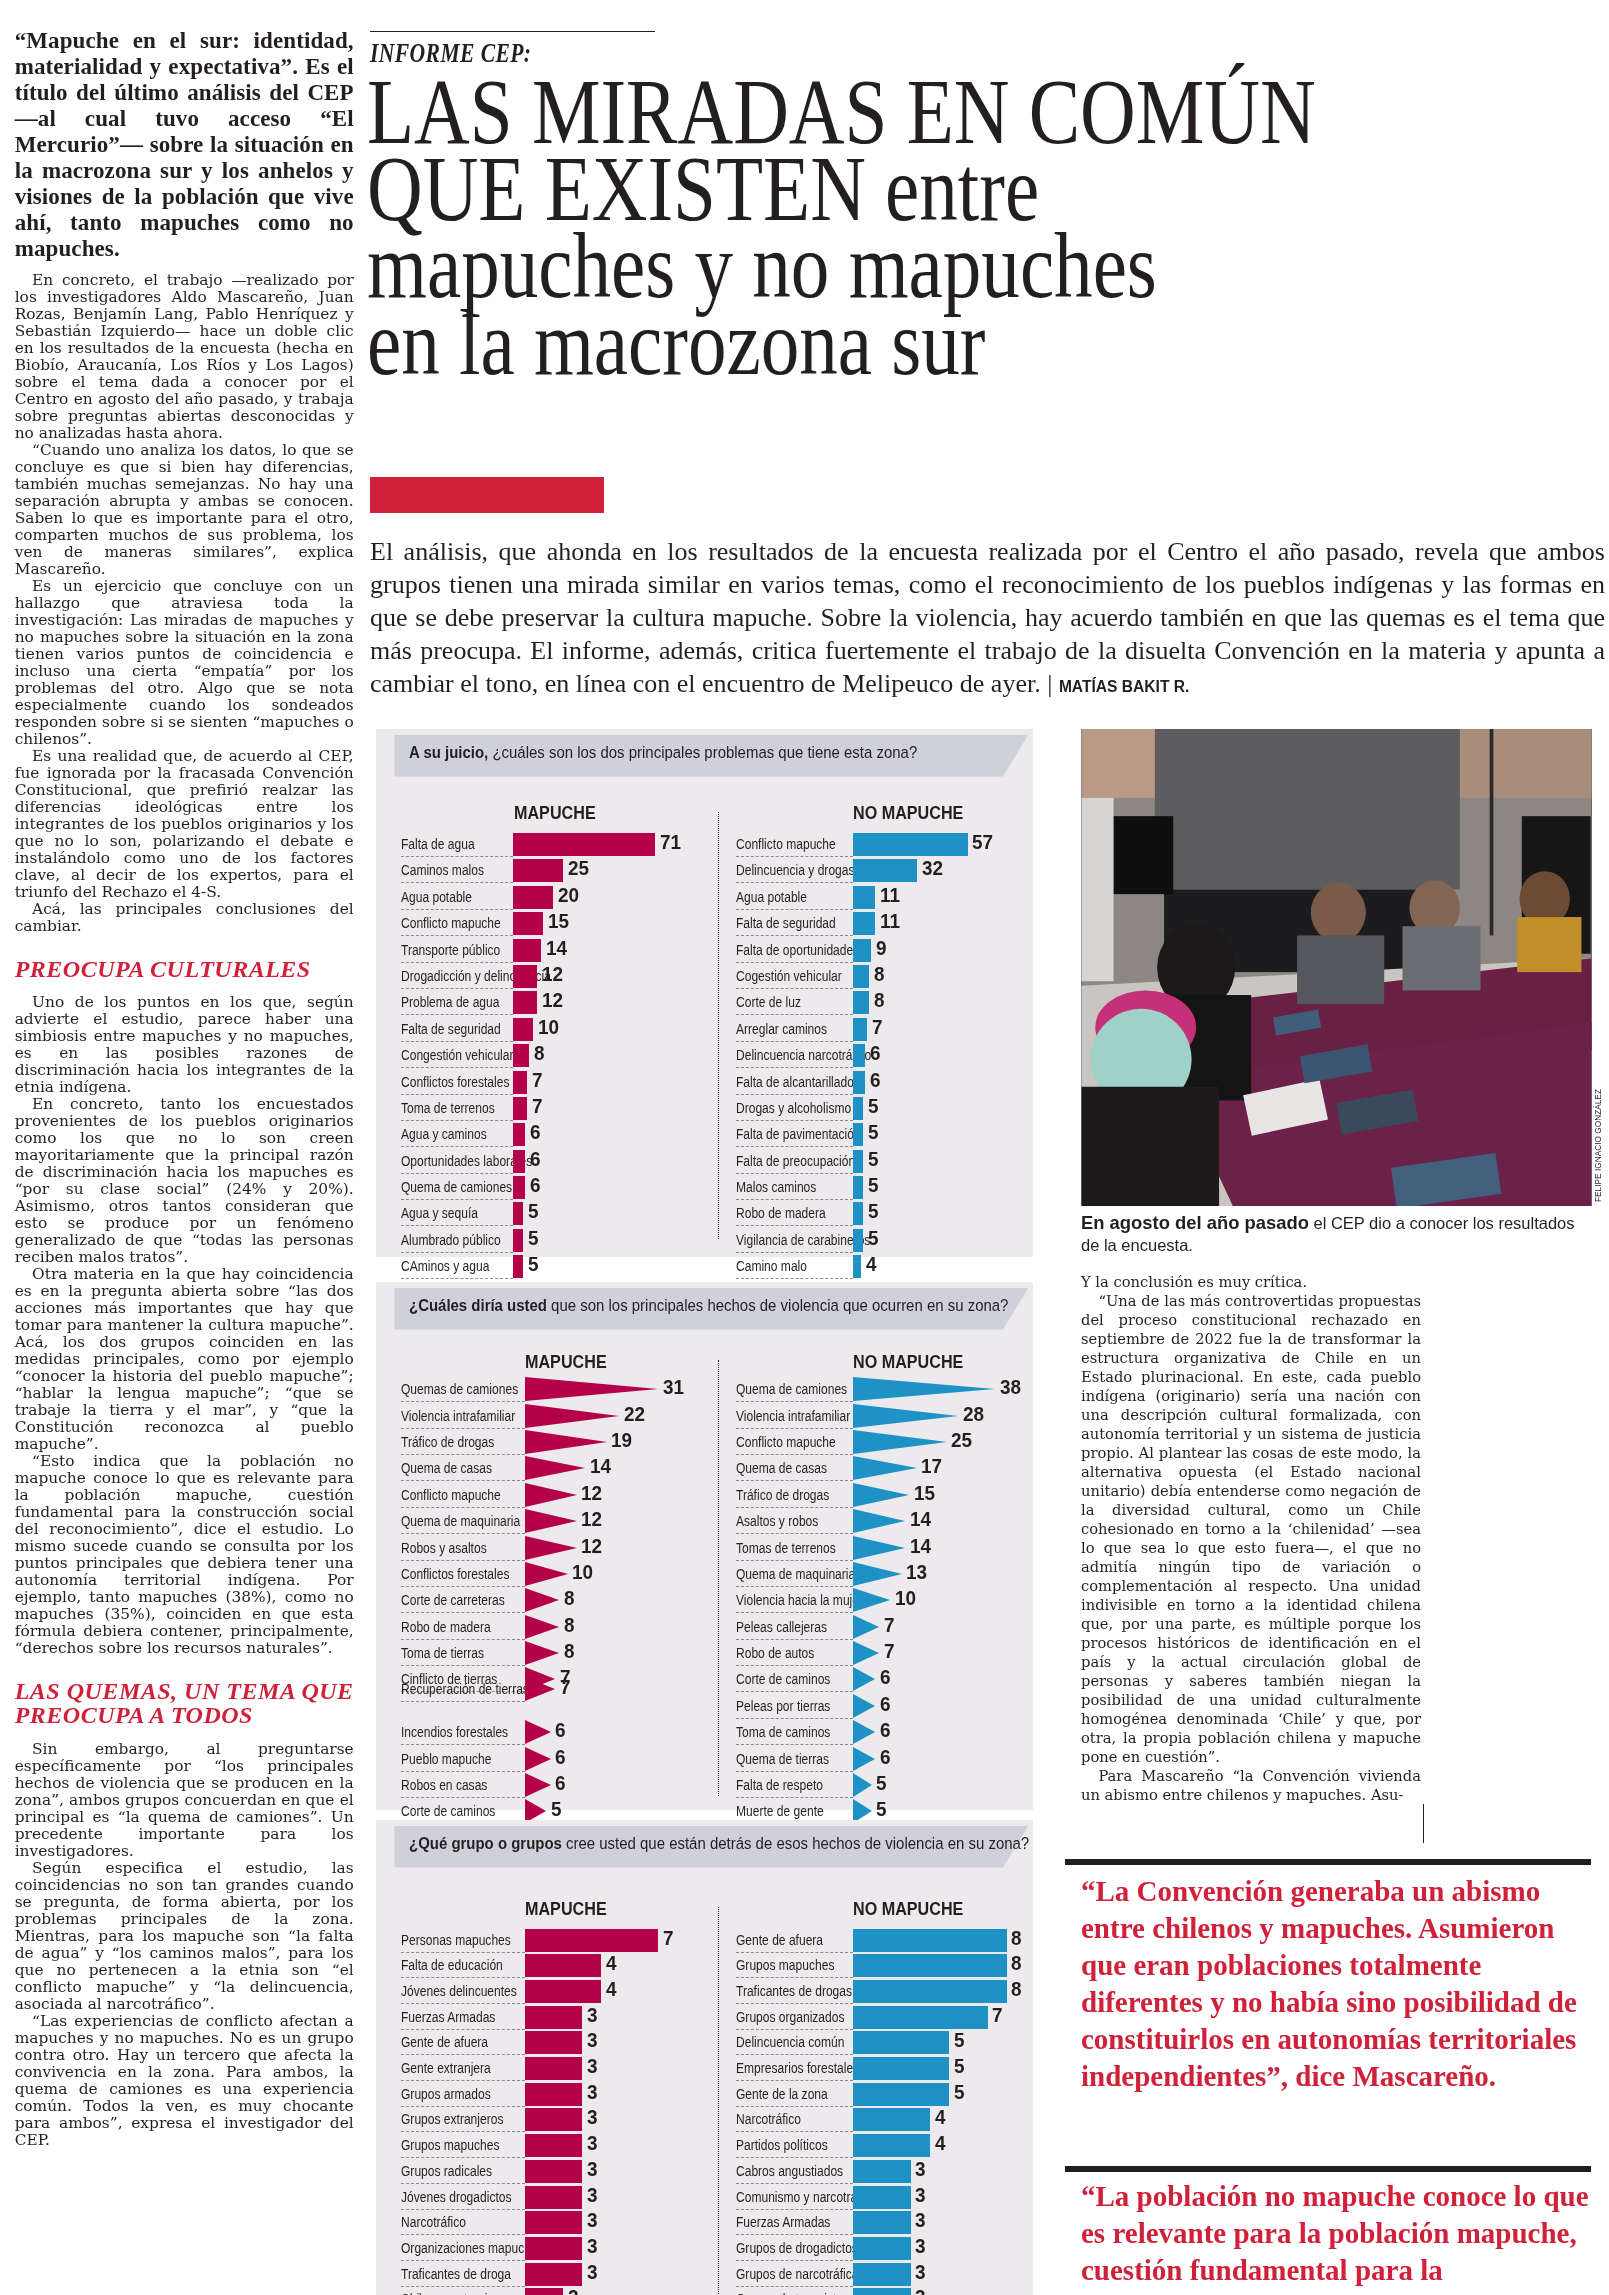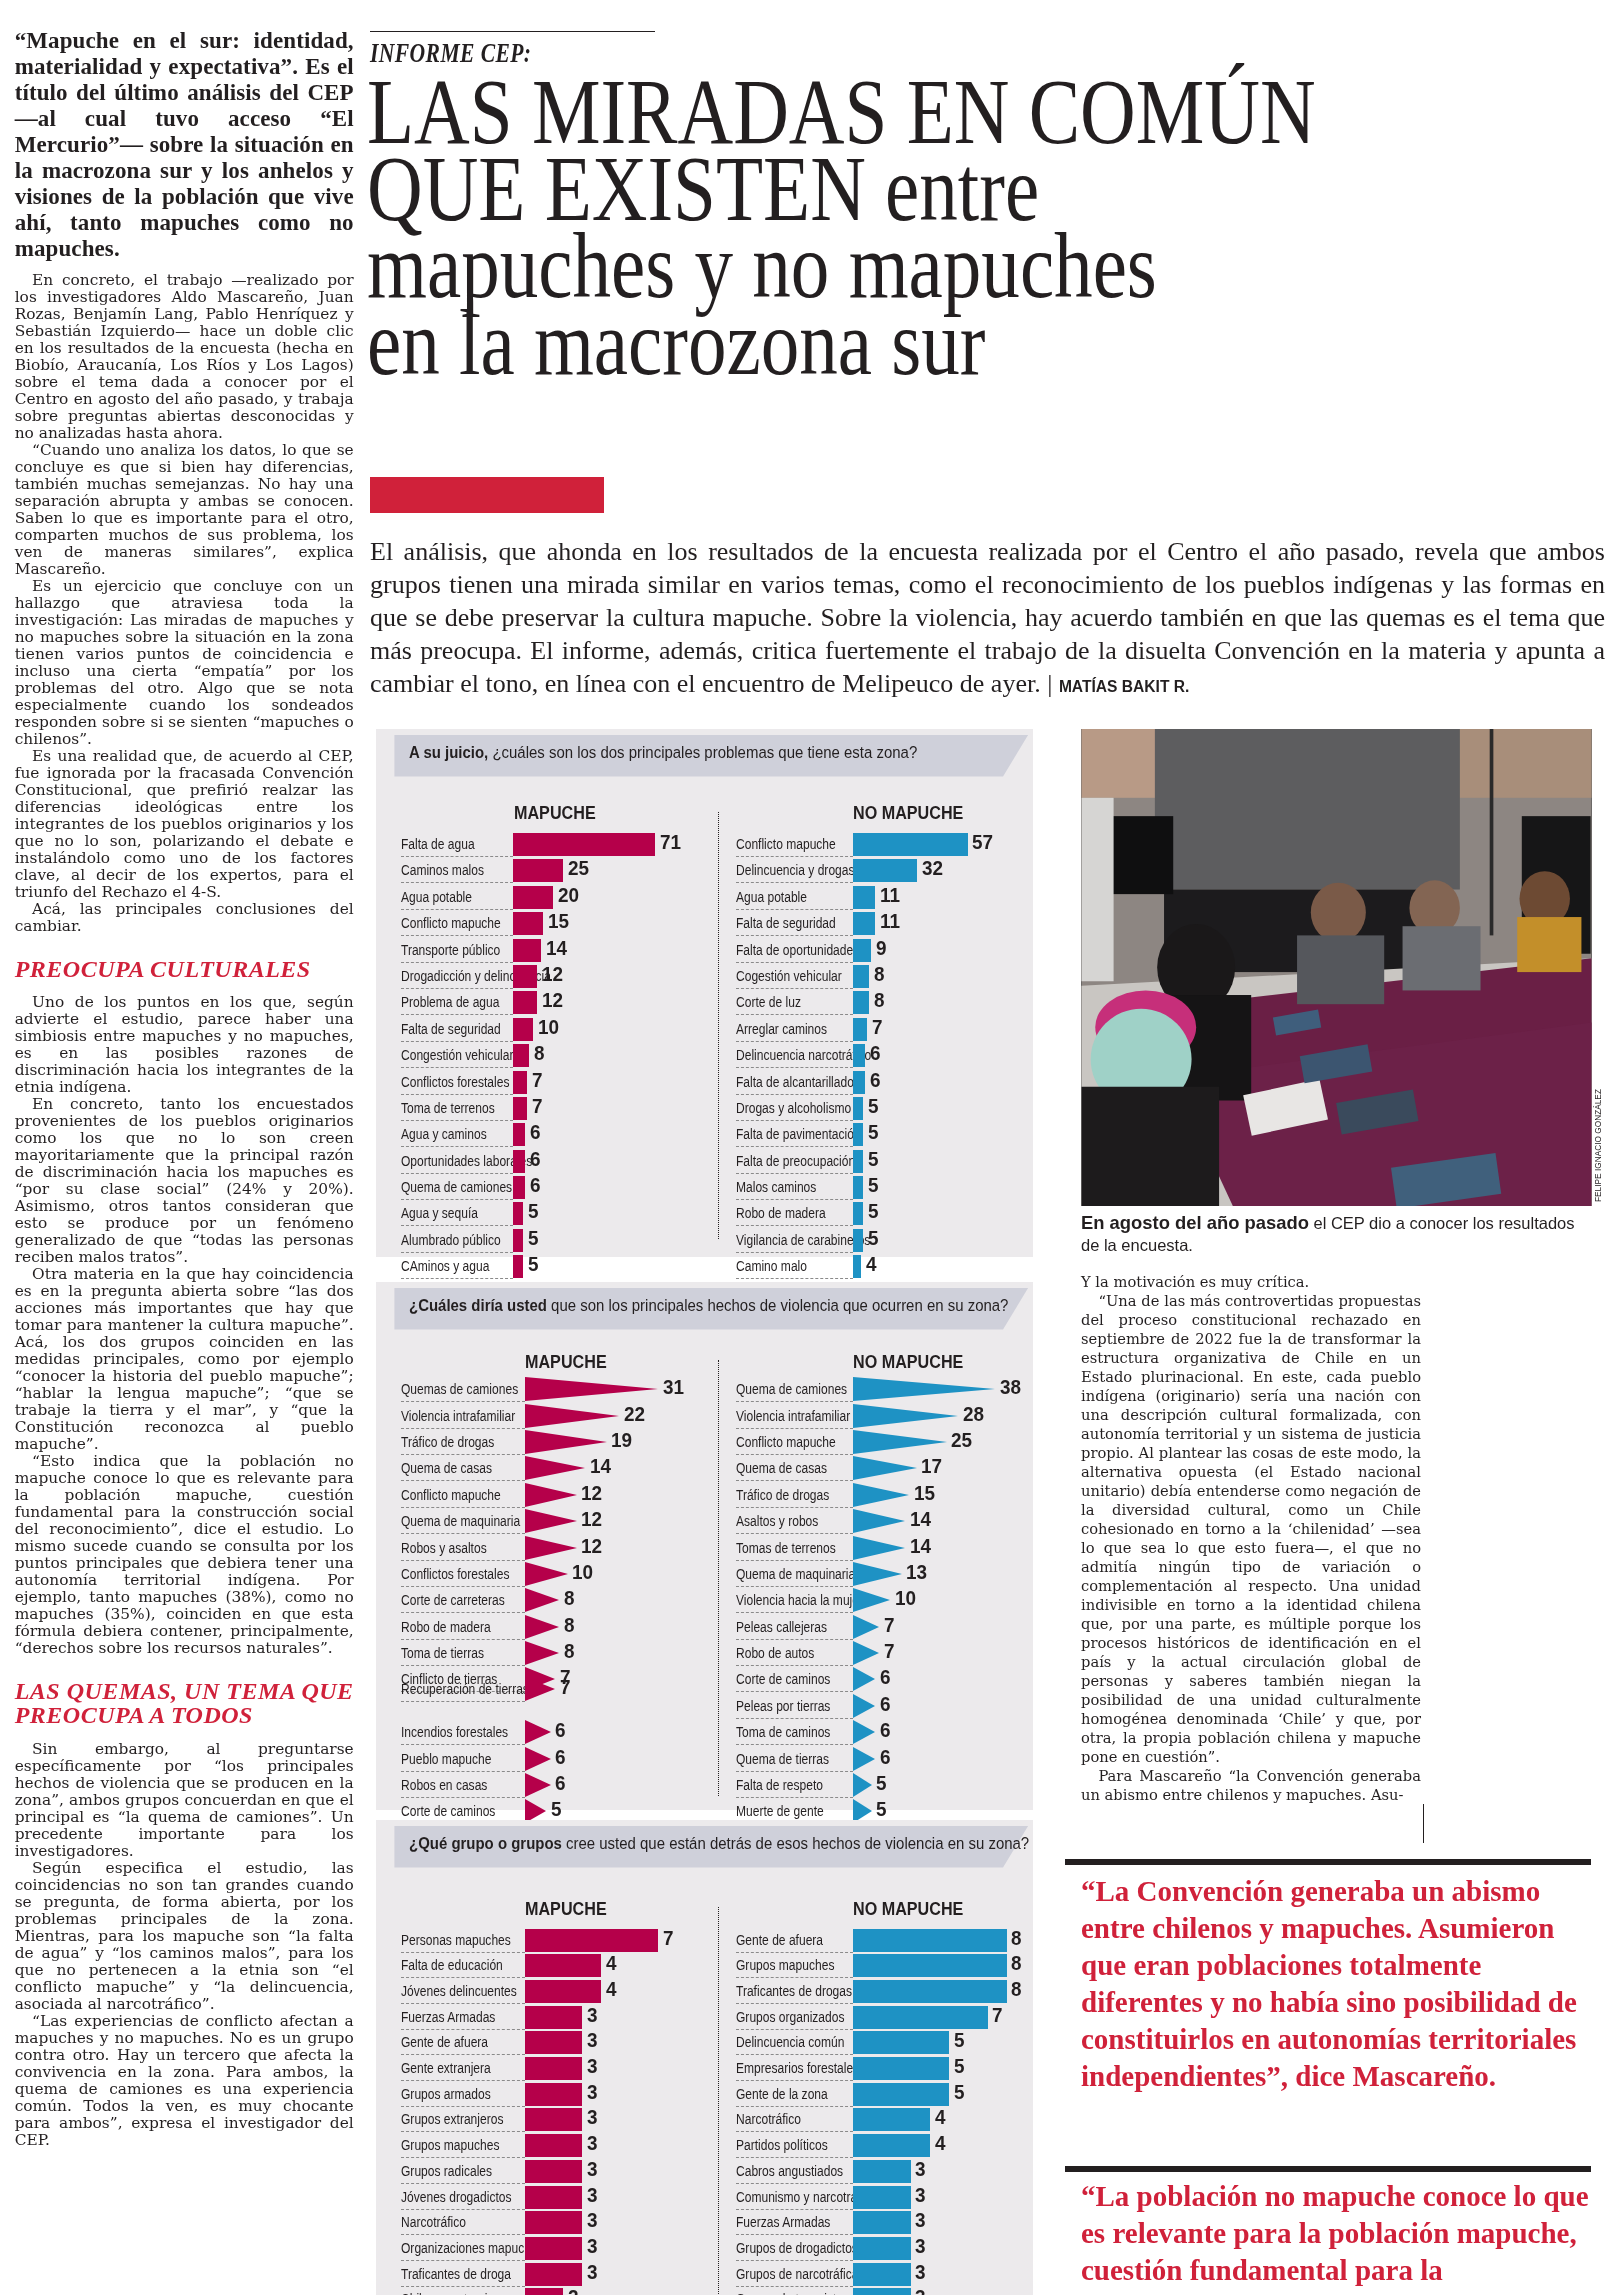--- a/index.html
+++ b/index.html
@@ -825,22 +825,22 @@
     <rect x="560" y="800" width="170" height="70" fill="#3a4a5c" transform="rotate(-10 645 835)"></rect>
     <rect x="420" y="620" width="100" height="40" fill="#3f5e7c" transform="rotate(-10 470 640)"></rect>
   </svg>
 </div>
 <div id="photo-credit" class="abs">FELIPE IGNACIO GONZÁLEZ</div>
 <div id="caption" class="abs">
   <b>En agosto del año pasado</b><span> el CEP dio a conocer los resultados de la encuesta.</span>
 </div>
 
 <div id="rightcol" class="abs">
-  <p class="rc-p noindent">Y la motivación es muy crítica.</p>
+  <p class="rc-p noindent">Y la conclusión es muy crítica.</p>
   <p class="rc-p">“Una de las más controvertidas propuestas del proceso constitucional rechazado en septiembre de 2022 fue la de transformar la estructura organizativa de Chile en un Estado plurinacional. En este, cada pueblo indígena (originario) sería una nación con una descripción cultural formalizada, con autonomía territorial y un sistema de justicia propio. Al plantear las cosas de este modo, la alternativa opuesta (el Estado nacional unitario) debía entenderse como negación de la diversidad cultural, como un Chile cohesionado en torno a la ‘chilenidad’ —sea lo que sea lo que esto fuera—, el que no admitía ningún tipo de variación o complementación al respecto. Una unidad indivisible en torno a la identidad chilena que, por una parte, es múltiple porque los procesos históricos de identificación en el país y la actual circulación global de personas y saberes también niegan la posibilidad de una unidad culturalmente homogénea denominada ‘Chile’ y que, por otra, la propia población chilena y mapuche pone en cuestión”.</p>
-  <p class="rc-p">Para Mascareño “la Convención generaba un abismo entre chilenos y mapuches. Asu-</p>
+  <p class="rc-p">Para Mascareño “la Convención vivienda un abismo entre chilenos y mapuches. Asu-</p>
 </div>
 <div id="rc-rule-mid" class="abs"></div>
 <div class="abs thick-rule" style="top:1859px;"></div>
 <div class="abs pull" style="top:1873px;">“La Convención generaba un abismo entre chilenos y mapuches. Asumieron que eran poblaciones totalmente diferentes y no había sino posibilidad de constituirlos en autonomías territoriales independientes”, dice Mascareño.</div>
 <div class="abs thick-rule" style="top:2166px;"></div>
 <div class="abs pull" style="top:2178px;">“La población no mapuche conoce lo que es relevante para la población mapuche, cuestión fundamental para la construcción social del reconocimiento”, sostiene el estudio.</div>
 
 
 </body></html>

